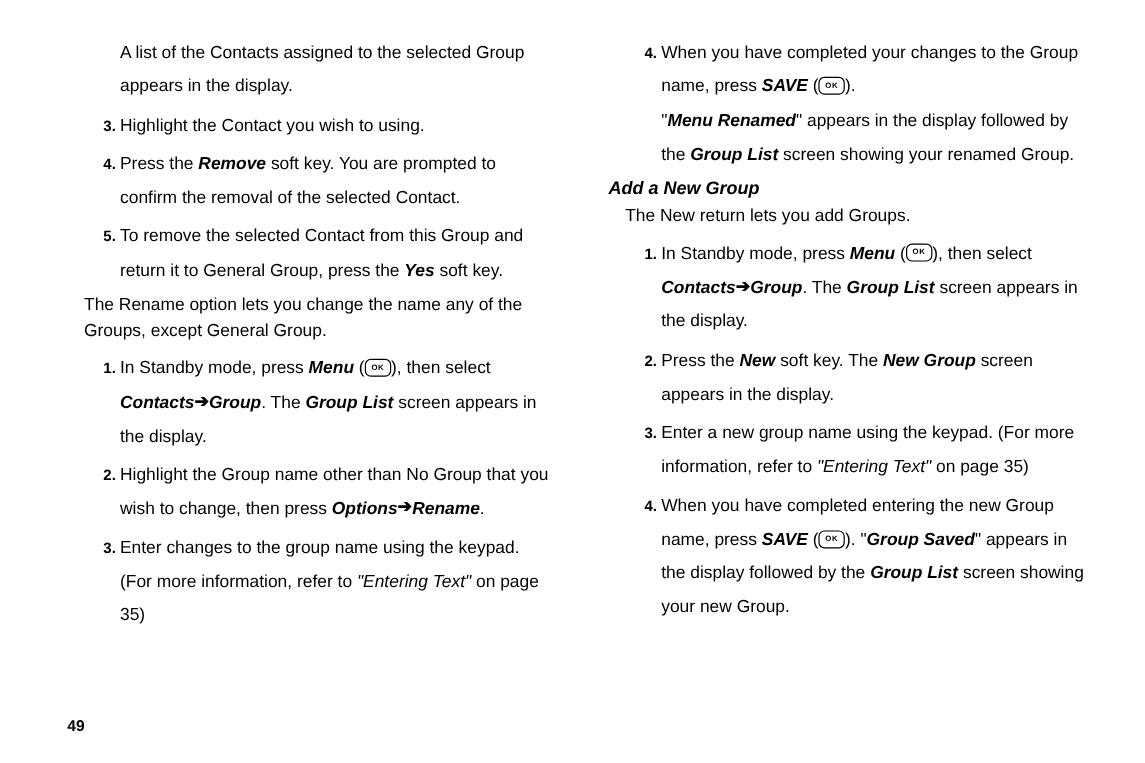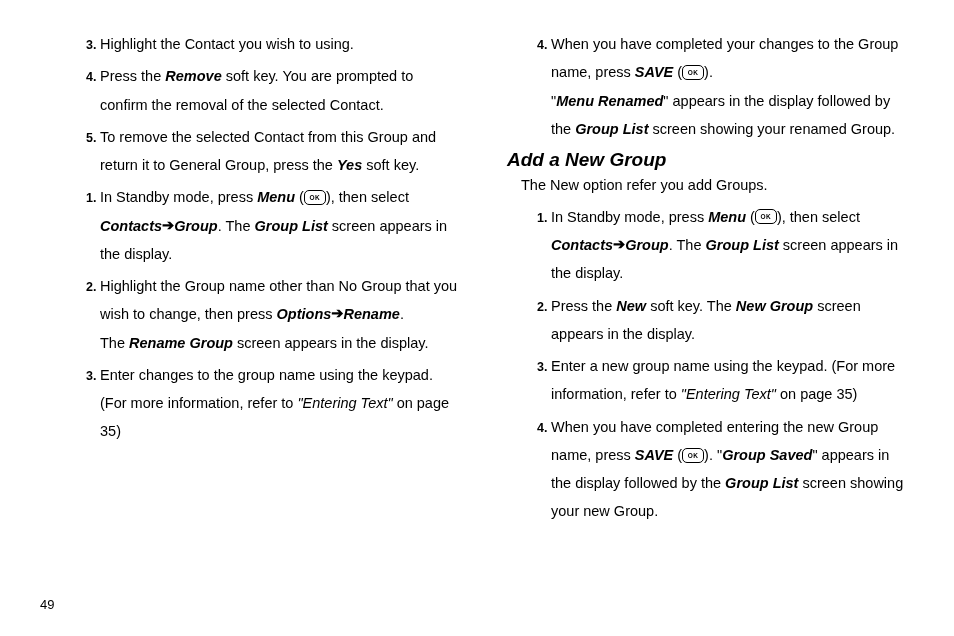--- a/index.html
+++ b/index.html
@@ -19,23 +19,24 @@
     box-sizing: border-box;
     width: 100%;
     height: 100%;
     position: relative;
   }
   .col {
     width: 406px;
   }
   .page-number {
     position: absolute;
-    left: 40px;
+    left: 56px;
     bottom: 24px;
     font-size: 13px;
+    font-weight: bold;
   }
   ol.steps {
     list-style: decimal;
     padding-left: 44px;
     margin: 0 0 0 0;
   }
   ol.steps > li {
     margin-bottom: 4px;
     line-height: 1.95;
   }
@@ -47,21 +48,21 @@
     line-height: 1.95;
     margin: 0 0 4px 44px;
   }
   .continuation {
     line-height: 1.95;
     margin-top: 0;
   }
   .section-head {
     font-weight: bold;
     font-style: italic;
-    font-size: 19px;
+    font-size: 15px;
     margin: 6px 0 4px 0;
   }
   .section-intro {
     margin: 0 0 6px 14px;
     line-height: 1.5;
   }
   b { font-weight: bold; font-style: italic; }
   .arrow {
     font-weight: bold;
     display:inline-block;
@@ -84,60 +85,59 @@
     letter-spacing: 0.5px;
     font-family: Arial, sans-serif;
   }
 </style>
 </head>
 <body>
 
 <div class="page">
   <div class="col">
 
+    <p class="para">A list of the Contacts assigned to the selected Group appears in the display.</p>
 
     <ol class="steps" start="3">
       <li>Highlight the Contact you wish to using.</li>
       <li>
         <span>Press the </span><b>Remove</b><span> soft key. You are prompted to confirm the removal of the selected Contact.</span>
       </li>
       <li>
         <span>To remove the selected Contact from this Group and return it to General Group, press the </span><b>Yes</b><span> soft key.</span>
       </li>
     </ol>
 
+    <p class="section-intro">The Rename option lets you change the name any of the Groups, except General Group.</p>
 
     <ol class="steps" start="1">
       <li>
         <span>In Standby mode, press </span><b>Menu</b><span> (</span><span class="ok-btn">OK</span><span>), then select </span><b>Contacts</b><span class="arrow"> ➔ </span><b>Group</b><span>. The </span><b>Group List</b><span> screen appears in the display.</span>
       </li>
       <li>
         <span>Highlight the Group name other than No Group that you wish to change, then press </span><b>Options</b><span class="arrow"> ➔ </span><b>Rename</b><span>.</span>
-        <div class="continuation">
-          <span>The </span><b>Rename Group</b><span> screen appears in the display.</span>
-        </div>
       </li>
       <li>
         <span>Enter changes to the group name using the keypad. (For more information, refer to </span><span class="ref-ital">"Entering Text"</span><span>  on page 35)</span>
       </li>
     </ol>
   </div>
 
   <div class="col">
     <ol class="steps" start="4">
       <li>
         <span>When you have completed your changes to the Group name, press </span><b>SAVE</b><span> (</span><span class="ok-btn">OK</span><span>).</span>
         <div class="continuation">
           <span>"</span><b>Menu Renamed</b><span>" appears in the display followed by the </span><b>Group List</b><span> screen showing your renamed Group.</span>
         </div>
       </li>
     </ol>
 
     <div class="section-head">Add a New Group</div>
-    <p class="section-intro">The New option refer you add Groups.</p>
+    <p class="section-intro">The New return lets you add Groups.</p>
 
     <ol class="steps" start="1">
       <li>
         <span>In Standby mode, press </span><b>Menu</b><span> (</span><span class="ok-btn">OK</span><span>), then select </span><b>Contacts</b><span class="arrow"> ➔ </span><b>Group</b><span>. The </span><b>Group List</b><span> screen appears in the display.</span>
       </li>
       <li>
         <span>Press the </span><b>New</b><span> soft key. The </span><b>New Group</b><span> screen appears in the display.</span>
       </li>
       <li>
         <span>Enter a new group name using the keypad. (For more information, refer to </span><span class="ref-ital">"Entering Text"</span><span>  on page 35)</span>

